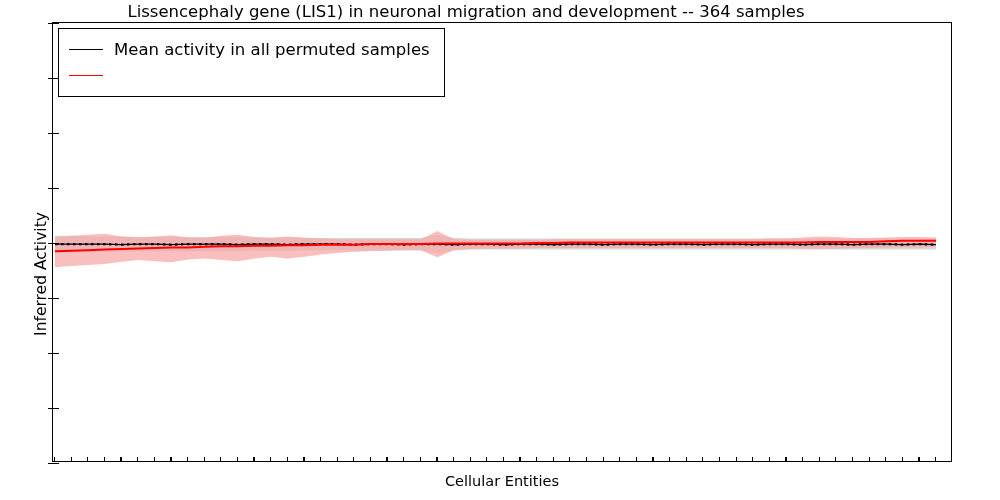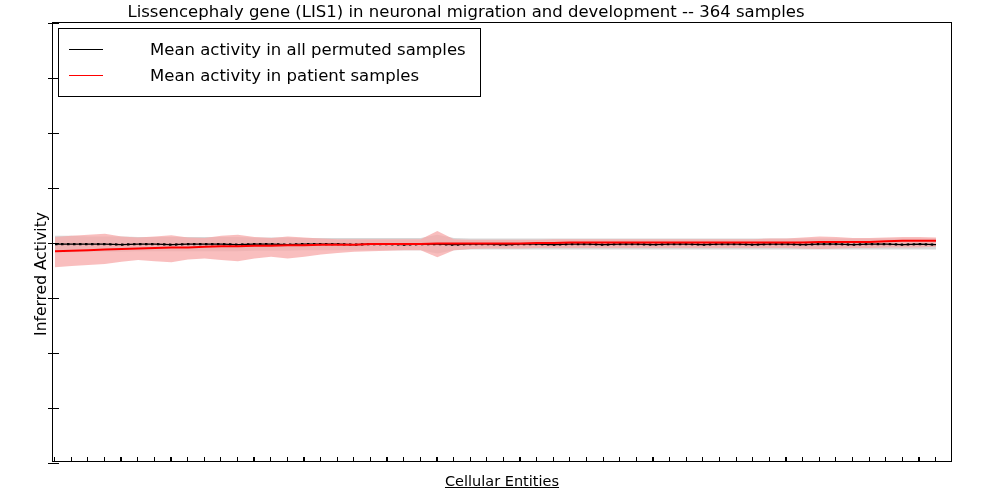--- a/index.html
+++ b/index.html
@@ -26,31 +26,31 @@
   .ytick-mark.inner{left:0px;width:6px;}
   #ylabel{
     position:absolute;left:-232px;top:242px;width:440px;
     text-align:center;font-size:15.5px;color:#000;
     transform:rotate(-90deg);transform-origin:center center;
   }
 
   
   #xlabel{
     position:absolute;left:52px;top:473px;width:900px;
-    text-align:center;font-size:14.5px;color:#000;text-decoration:underline;
+    text-align:center;font-size:14.5px;color:#000;
   }
   #xtick-layer{position:absolute;left:52px;top:22px;width:900px;height:440px;}
 
   
   #legend{
     position:absolute;left:58px;top:28px;
     border:1.3px solid #000;background:#fff;
     padding:7px 14px 8px 10px;
   }
-  .legend-row{display:flex;align-items:center;height:26px;gap:36px;}
+  .legend-row{display:flex;align-items:center;height:26px;}
   .legend-swatch{width:34px;height:0;border-top:1.8px solid #000;margin-right:11px;}
   .legend-swatch.red{border-top-color:#ff0000;}
   .legend-text{font-size:16.5px;color:#000;white-space:nowrap;}
 
   svg{display:block;}
 </style>
 </head>
 <body>
 
 <div id="root">
@@ -149,17 +149,16 @@
 
   <div id="xlabel">Cellular Entities</div>
 
   <div id="legend">
     <div class="legend-row">
       <span class="legend-swatch"></span>
       <span class="legend-text">Mean activity in all permuted samples</span>
     </div>
     <div class="legend-row">
       <span class="legend-swatch red"></span>
-      <span class="legend-text">Mean activity in patient samples</span>
     </div>
   </div>
 
 </div>
 
 </body></html>

